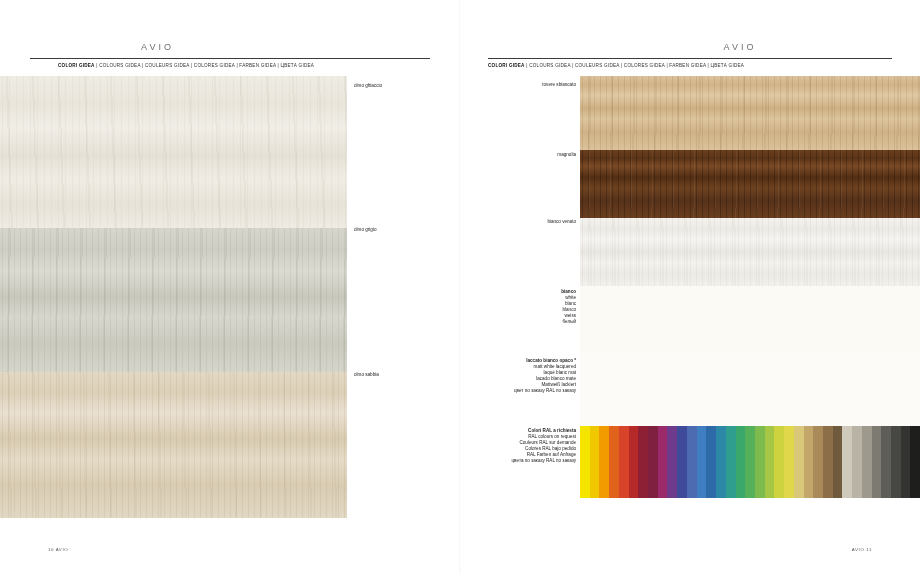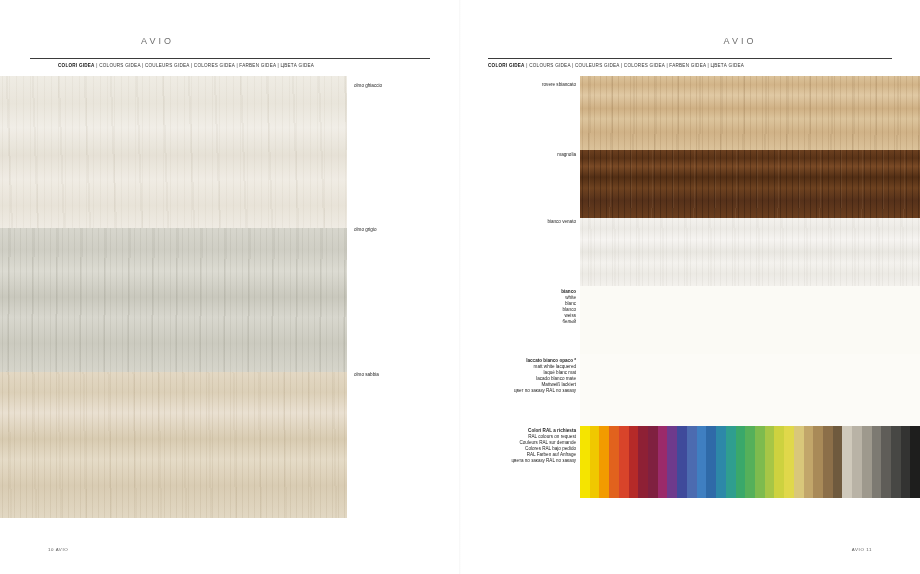--- a/index.html
+++ b/index.html
@@ -24,21 +24,21 @@
     position: relative;
     width: 460px;
     height: 574px;
     box-sizing: border-box;
     background: #ffffff;
   }
 
   
   .page-header {
     position: absolute;
-    top: 36px;
+    top: 42px;
     height: 14px;
   }
   .page-header .title {
     font-size: 9px;
     letter-spacing: 3px;
     color: #6f6f6f;
     font-weight: 400;
   }
   .left .page-header { left: 30px; right: 30px; }
   .left .page-header .title { text-align: center; padding-right: 145px; }

